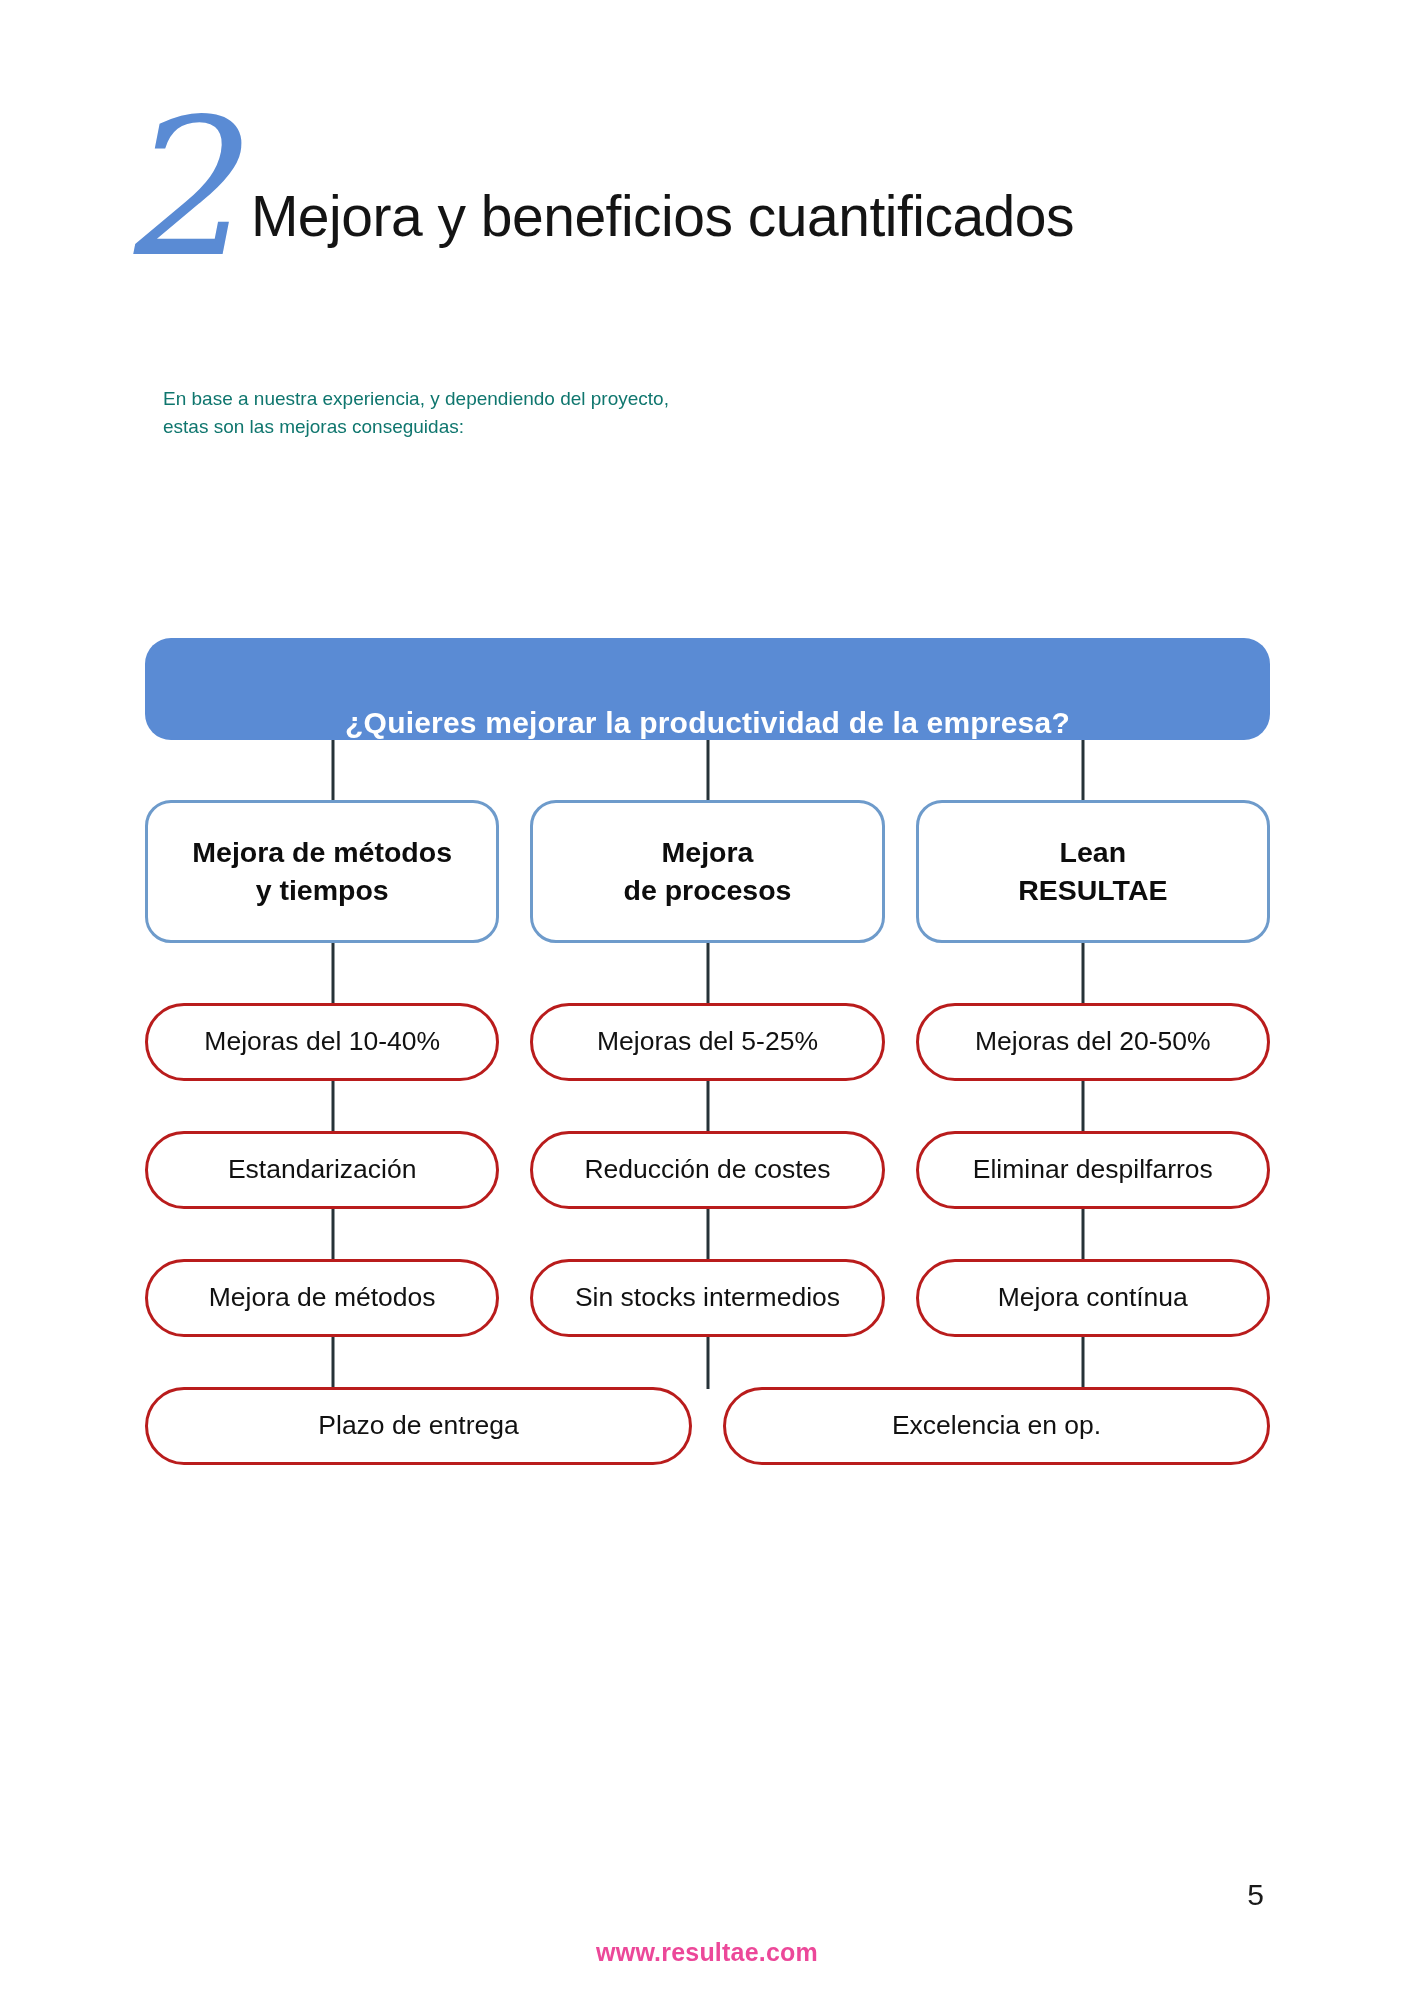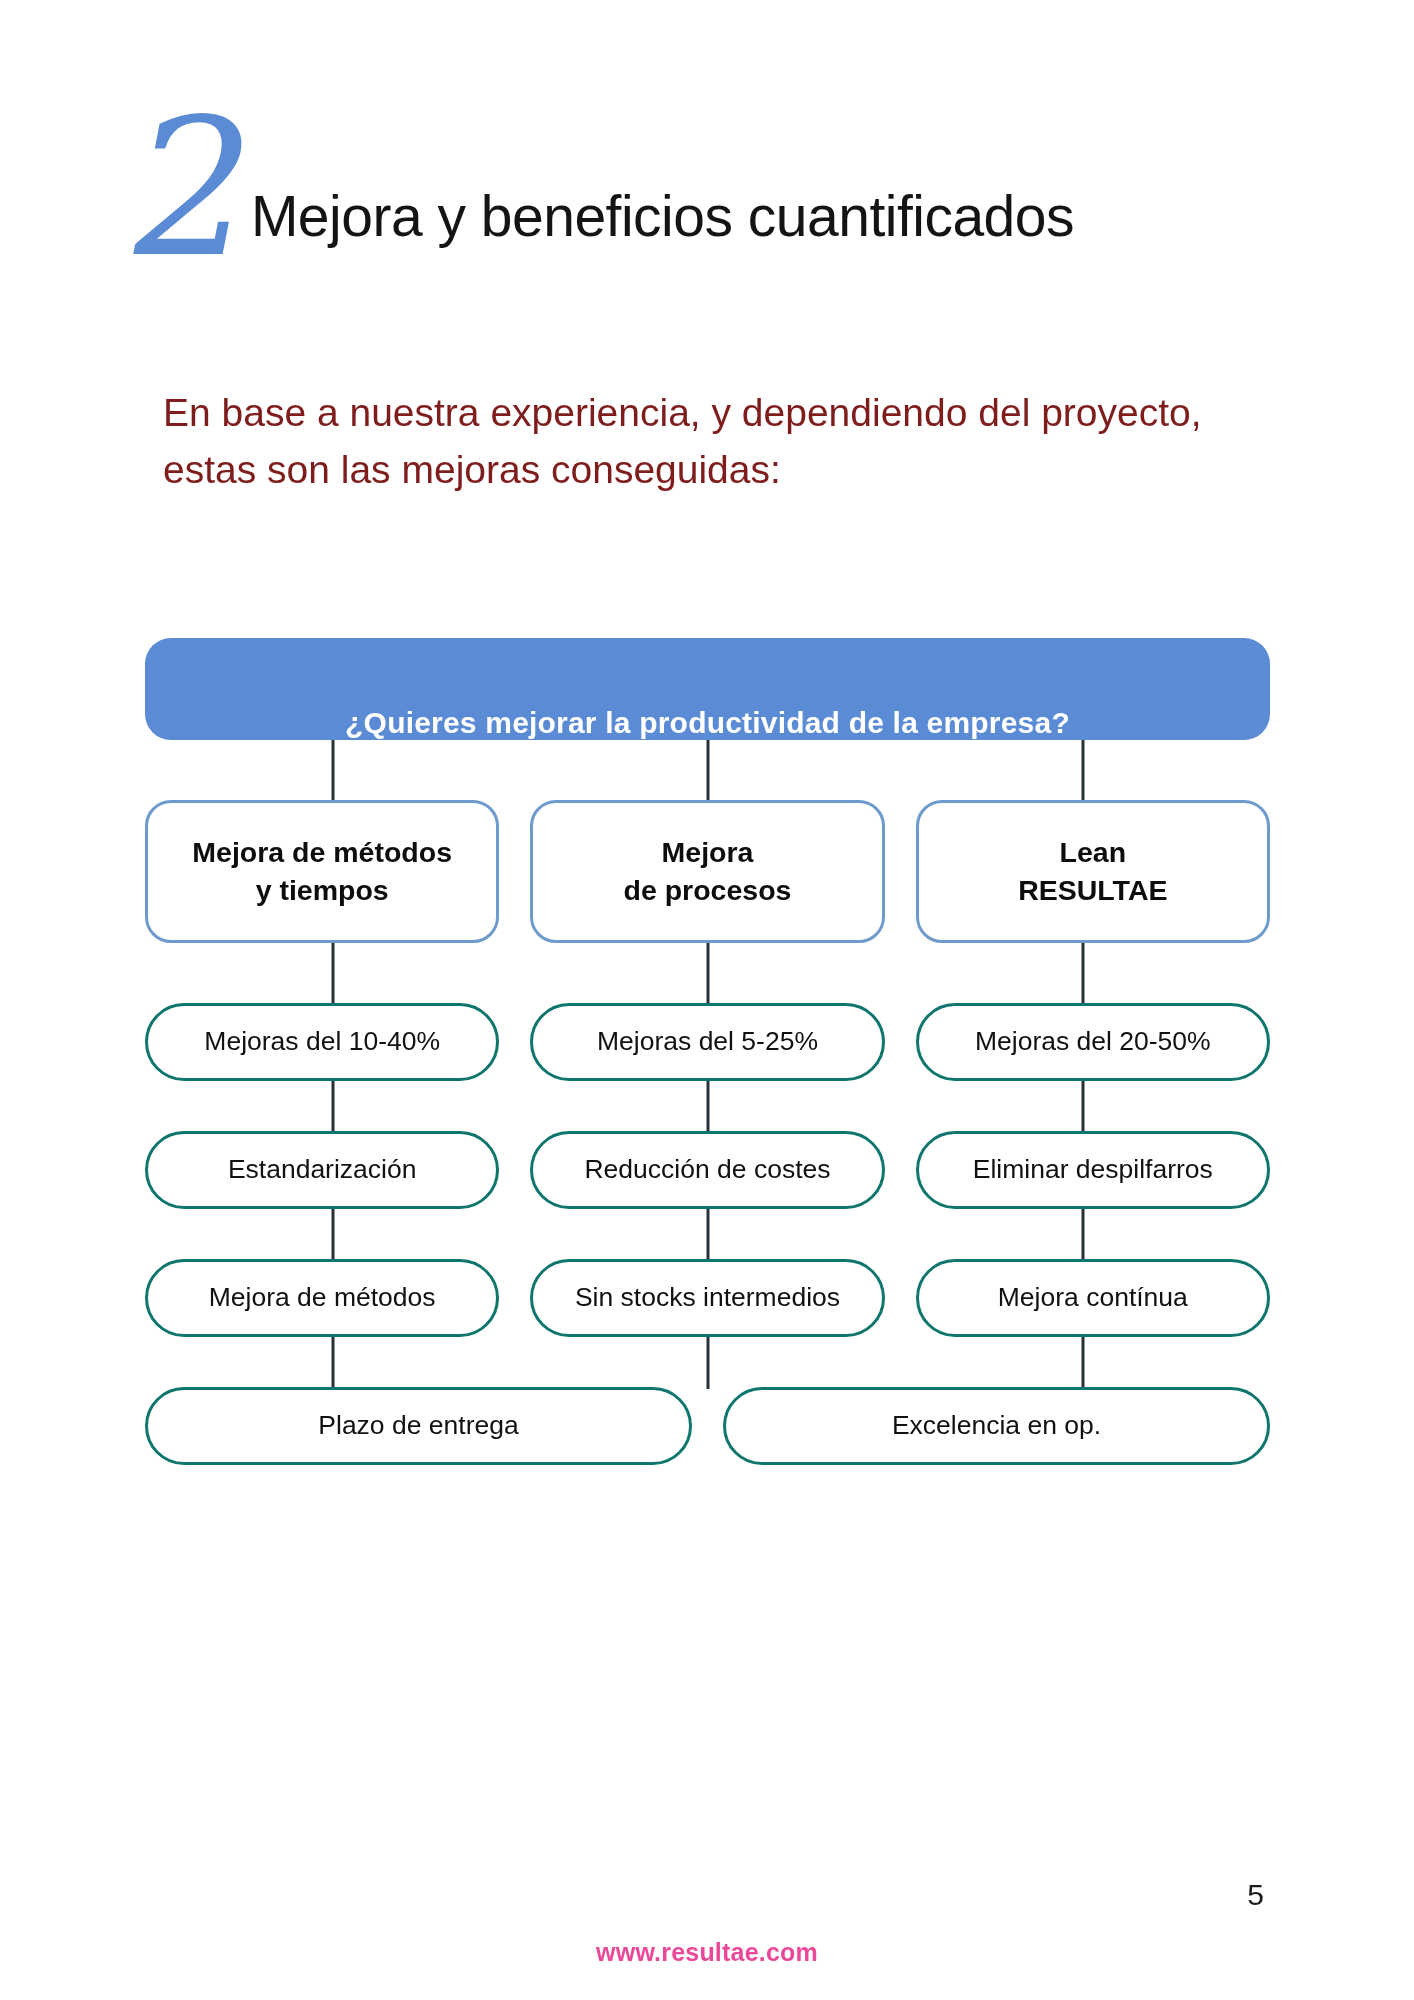--- a/index.html
+++ b/index.html
@@ -52,23 +52,23 @@
     padding-bottom: 16px;
     white-space: nowrap;
   }
 
   
   .intro {
     position: absolute;
     left: 163px;
     top: 385px;
     width: 1050px;
-    font-size: 39px;
+    font-size: 19px;
     line-height: 1.46;
-    color: #7f1d1d;
+    color: #0f766e;
     font-weight: 400;
   }
   .intro .line { display: block; }
 
   
   .diagram {
     position: absolute;
     left: 145px;
     top: 638px;
     width: 1125px;
@@ -154,21 +154,21 @@
     display: flex;
     width: 1125px;
     gap: 31px;
     z-index: 2;
   }
 
   .pill {
     flex: 1;
     height: 78px;
     background: #ffffff;
-    border: 3px solid #0f766e;
+    border: 3px solid #b91c1c;
     border-radius: 39px;
     display: flex;
     align-items: center;
     justify-content: center;
     text-align: center;
   }
 
   .pill-label {
     font-size: 26.5px;
     font-weight: 400;

